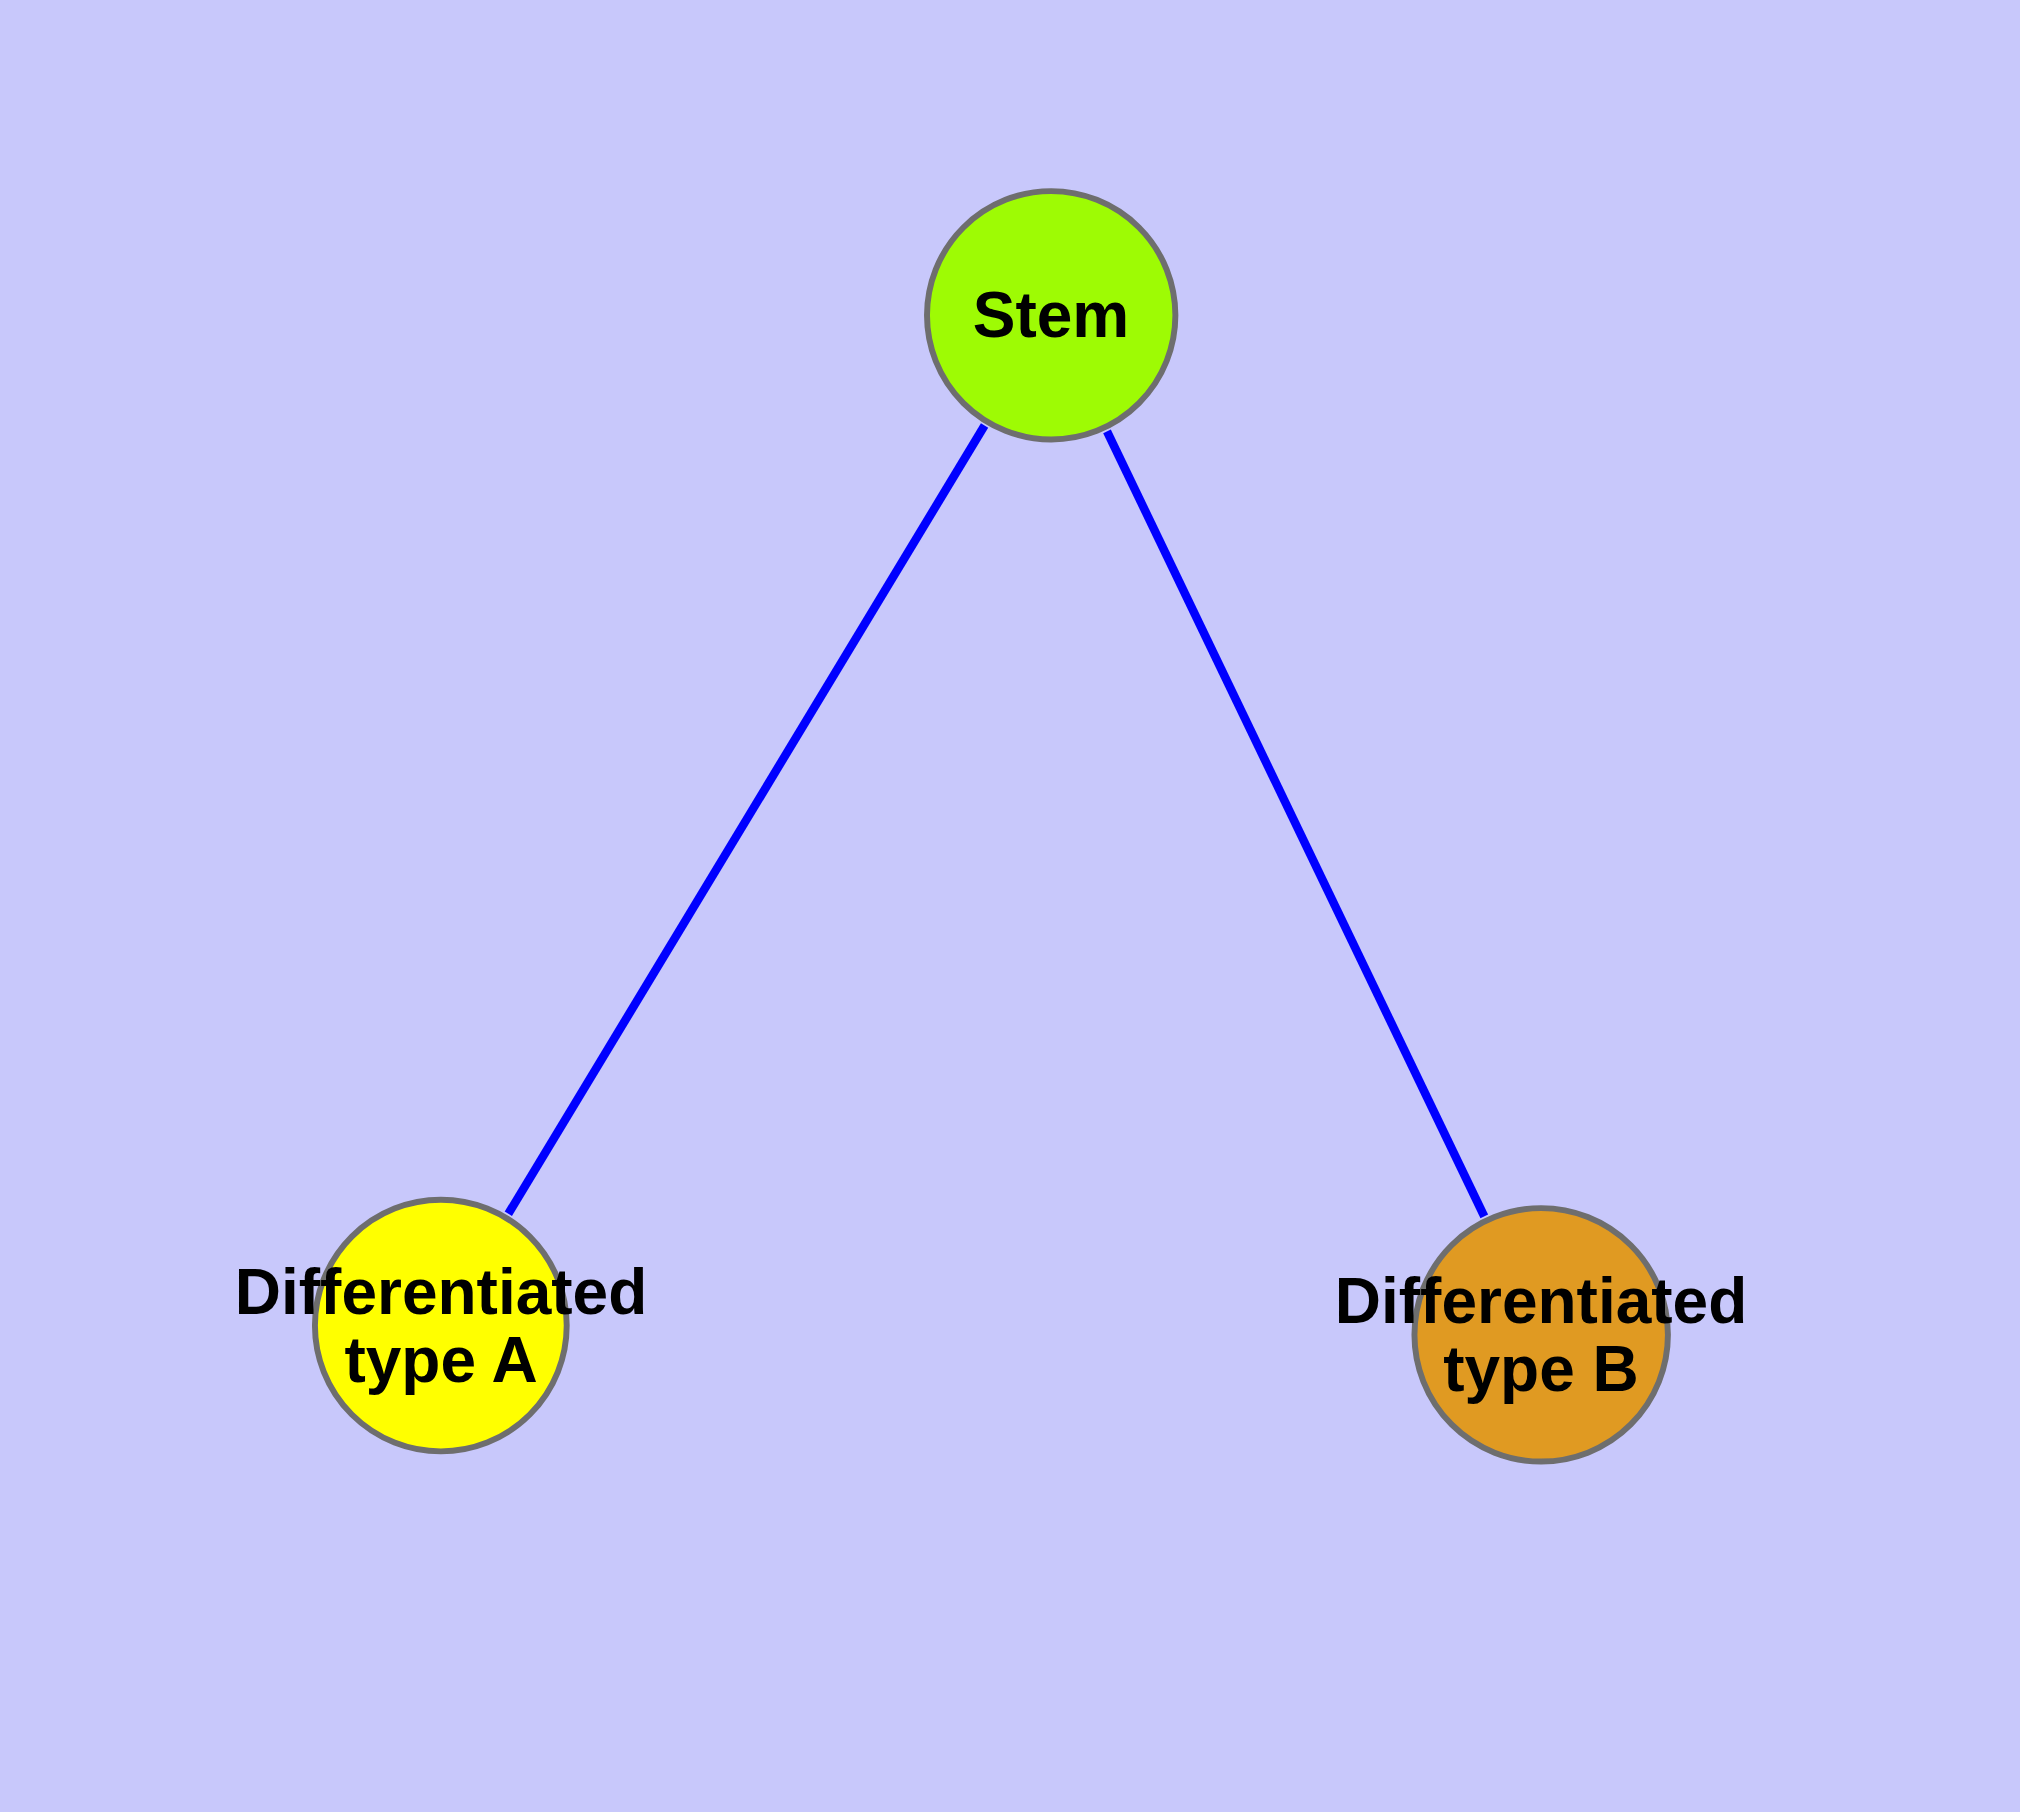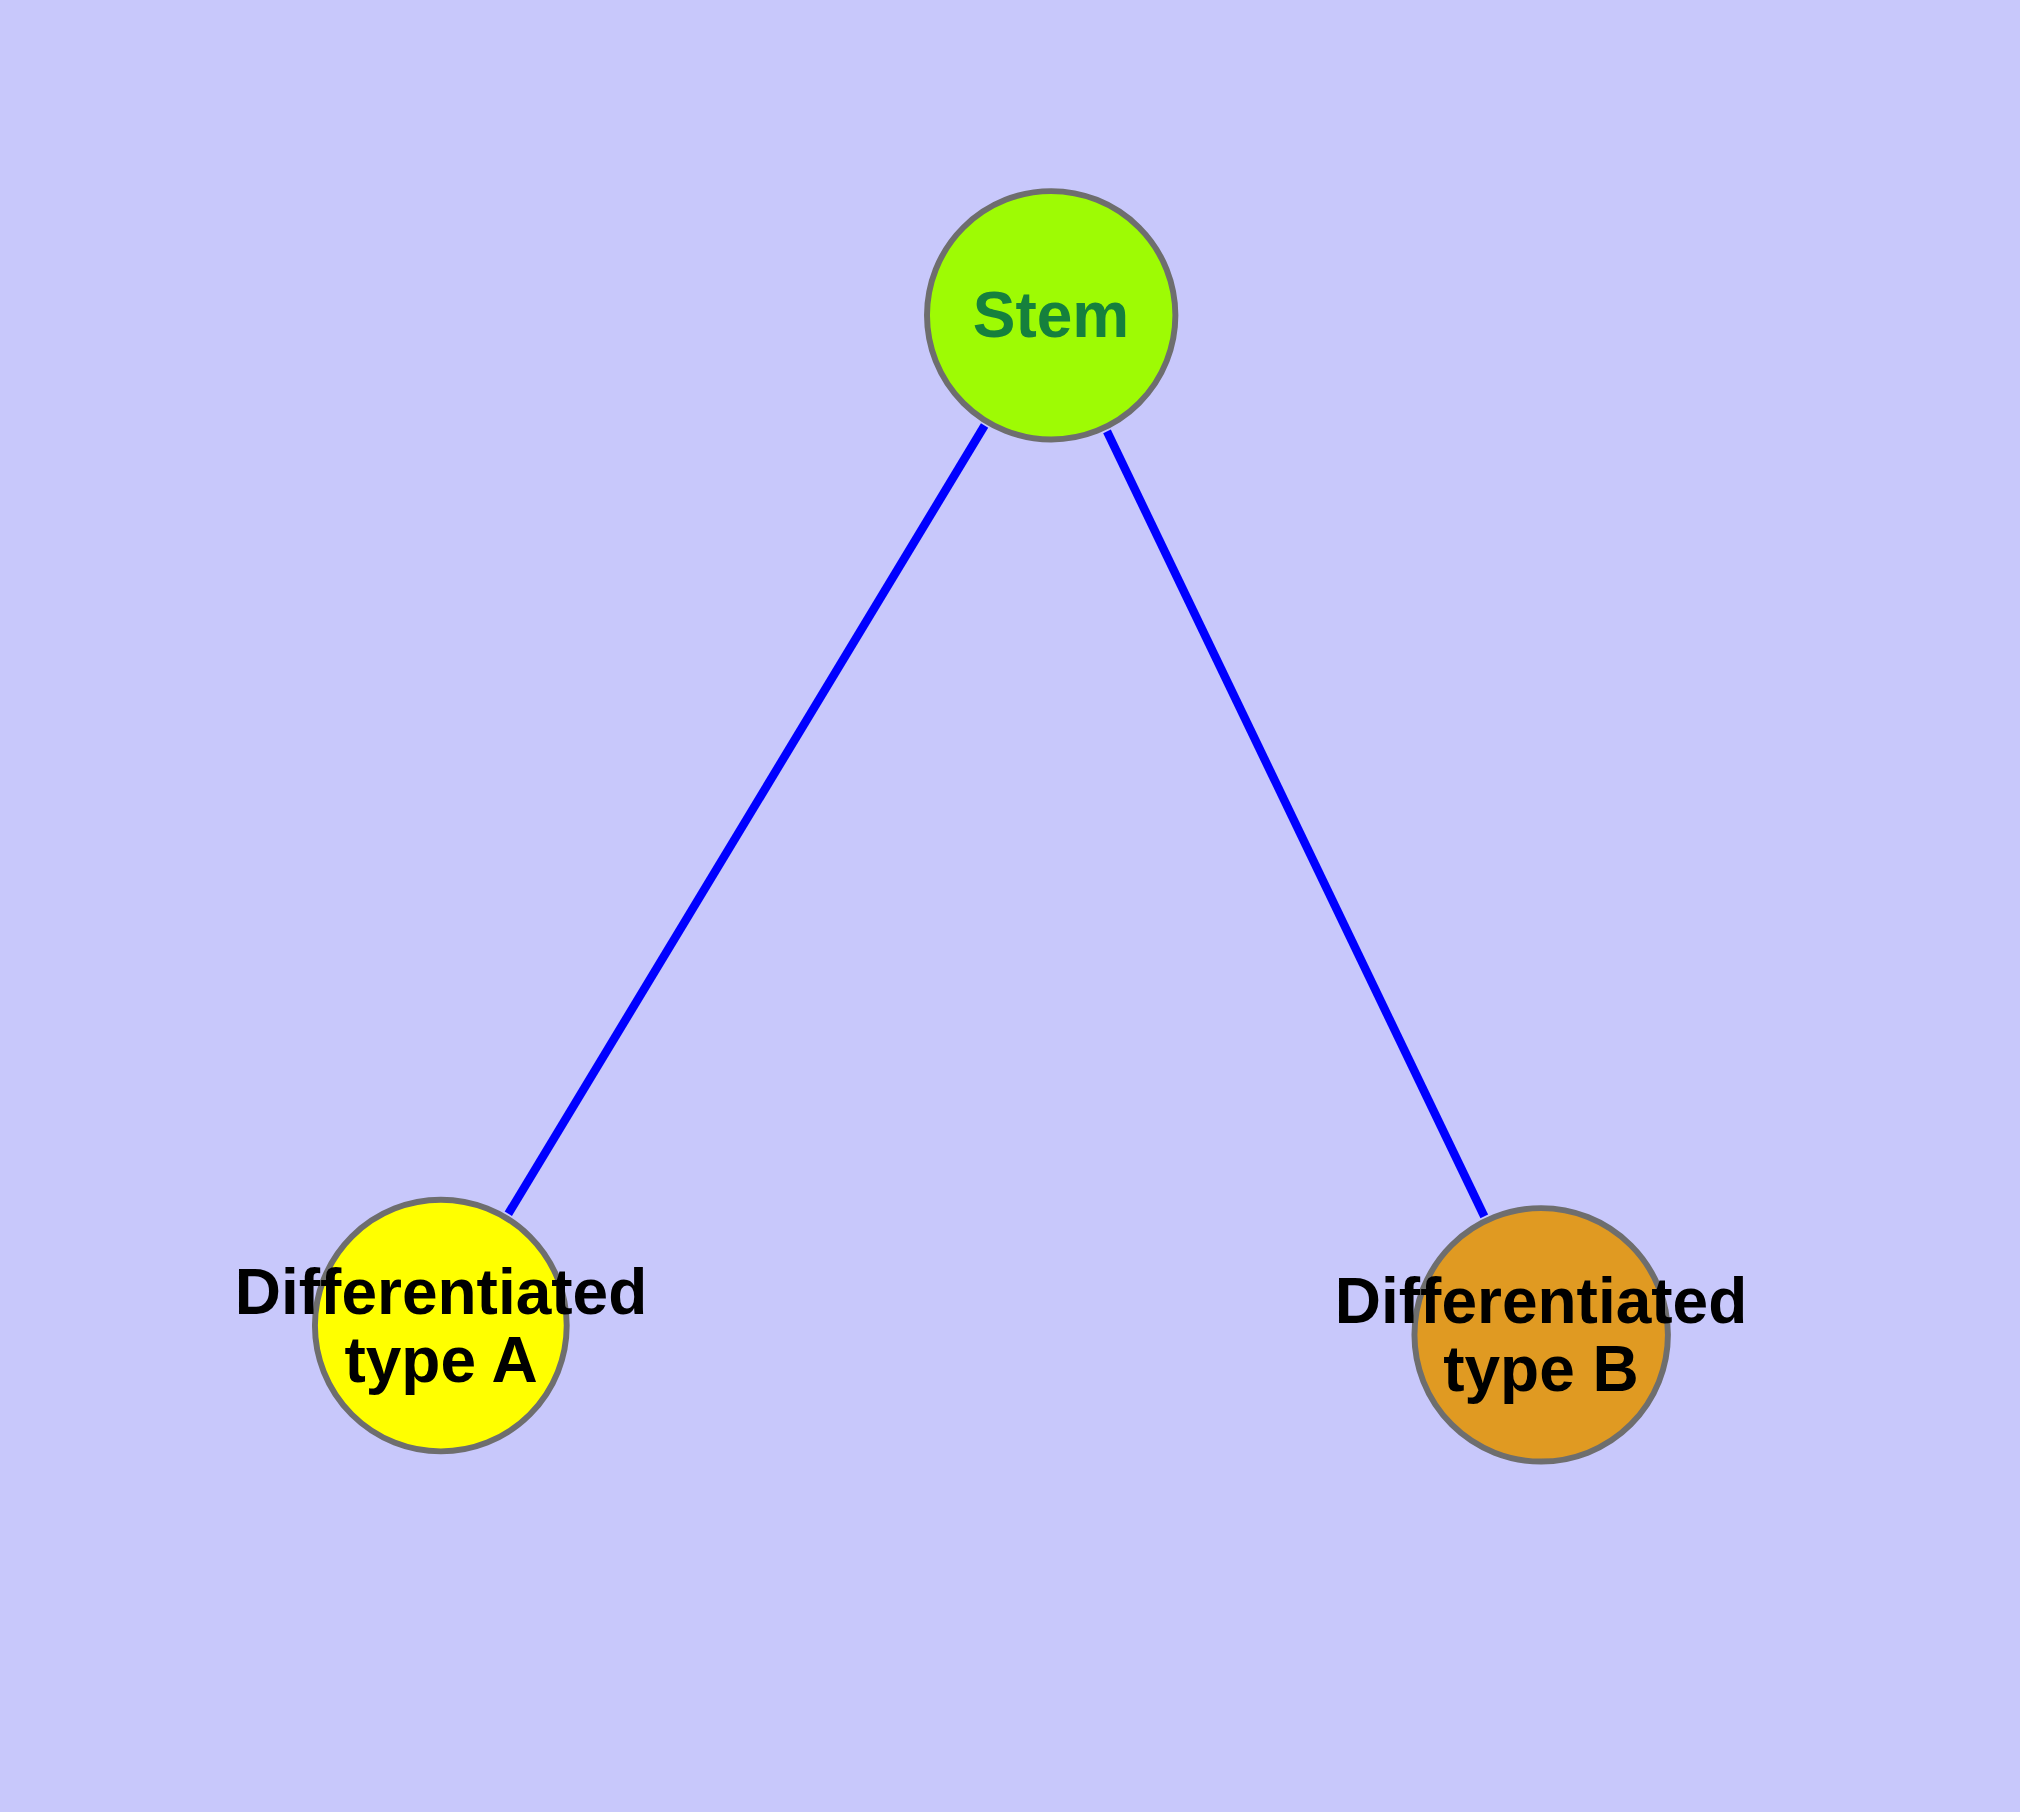--- a/index.html
+++ b/index.html
@@ -49,20 +49,20 @@
     <line id="edge-0" stroke-linecap="butt" x1="1161.4117502448937" y1="502.10721348345385" x2="599.6223056729367" y2="1432.180849497027" stroke="#0000ff" stroke-width="10"></line>
     <line id="edge-1" stroke-linecap="butt" x1="1305.826951911794" y1="509.0066144461732" x2="1750.8738319320523" y2="1435.289307637126" stroke="#0000ff" stroke-width="10"></line>
   </svg>
 
   <svg class="layer" viewBox="0 0 2384 2138" preserveAspectRatio="none">
     <circle id="node-0" cx="1240" cy="372" r="146.5" fill="#9efb04" stroke="#6e6e6e" stroke-width="7"></circle>
     <circle id="node-1" cx="520" cy="1564" r="148.5" fill="#ffff00" stroke="#6e6e6e" stroke-width="7"></circle>
     <circle id="node-2" cx="1818" cy="1575" r="149.5" fill="#e09a22" stroke="#6e6e6e" stroke-width="7"></circle>
   </svg>
 
-  <div class="node-label" id="label-0" style="left: 1051px; top: 315px; font-size: 64px; color: #15803d;">Stem</div>
+  <div class="node-label" id="label-0" style="left: 1051px; top: 315px; font-size: 64px; color: #000000;">Stem</div>
   <div class="node-label" id="label-1" style="left: 441px; top: 1326px; font-size: 64px; color: rgb(0, 0, 0);">Differentiated
 type A</div>
   <div class="node-label" id="label-2" style="left: 1541px; top: 1335px; font-size: 64px; color: rgb(0, 0, 0);">Differentiated
 type B</div>
 
 </div>
 
 
 </body></html>

